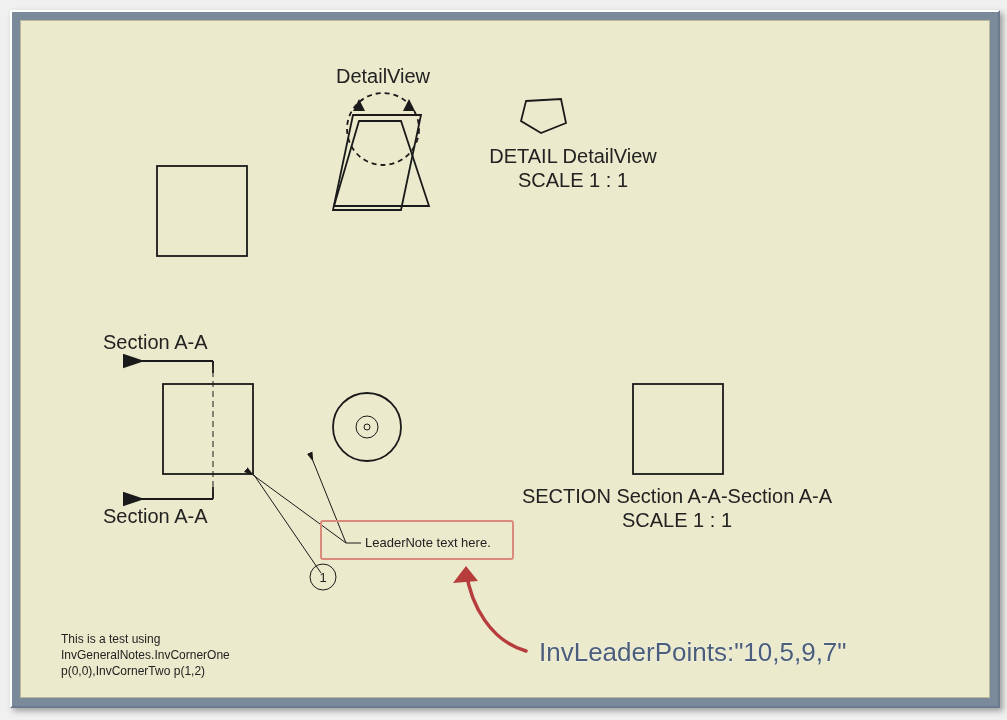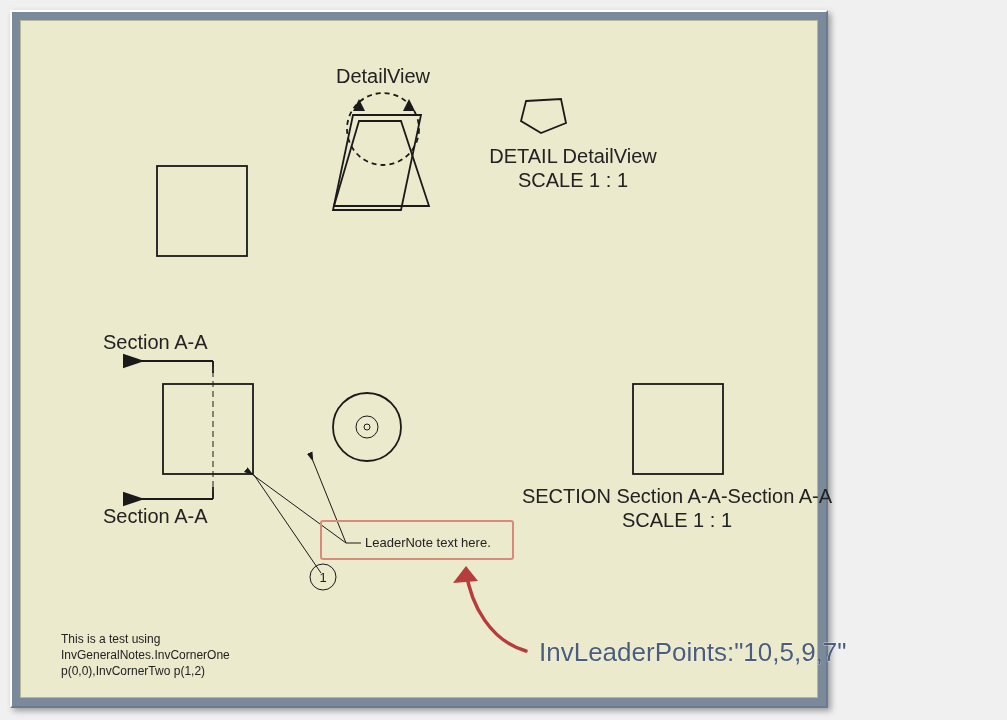--- a/index.html
+++ b/index.html
@@ -7,21 +7,21 @@
     padding: 0;
     width: 1007px;
     height: 720px;
     background: #f0f0f0;
     font-family: Verdana, Geneva, sans-serif;
   }
   .outer-frame {
     position: absolute;
     left: 10px;
     top: 10px;
-    width: 818px;
+    width: 990px;
     height: 698px;
     border-top: 2px solid #ffffff;
     border-left: 2px solid #ffffff;
     border-right: 2px solid #6b7a8f;
     border-bottom: 2px solid #6b7a8f;
     box-shadow: 3px 3px 6px rgba(0,0,0,0.35);
     background: #7a8a9a;
     box-sizing: border-box;
   }
   .canvas {

